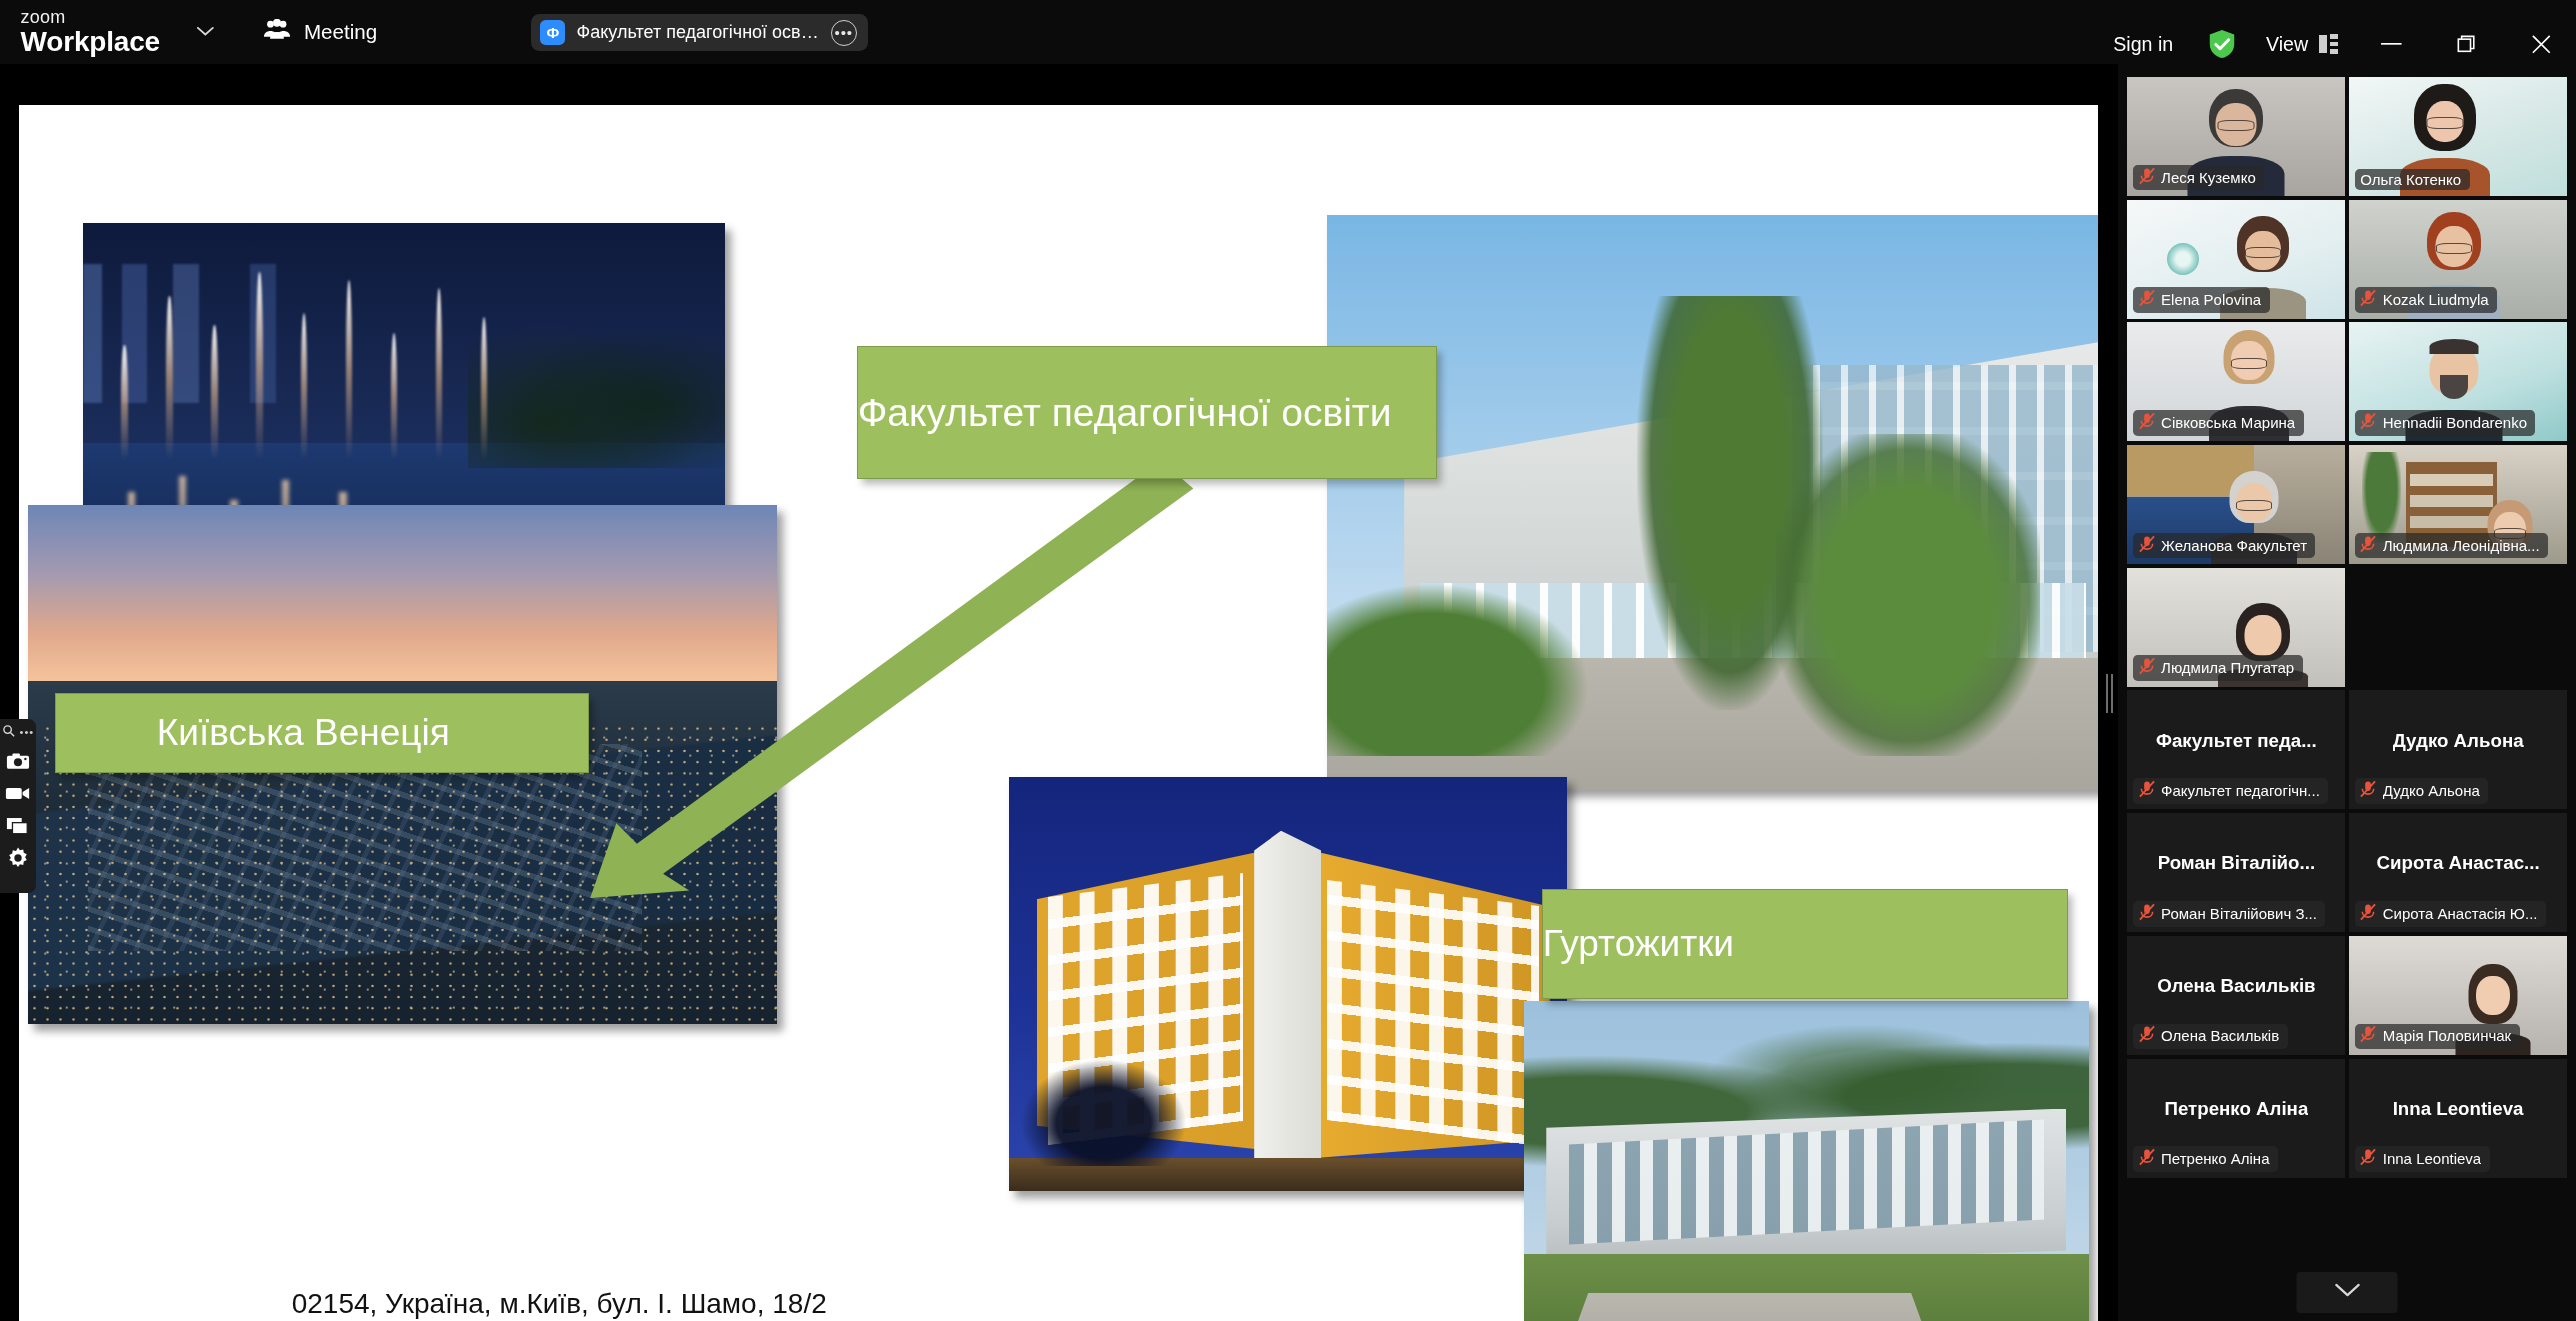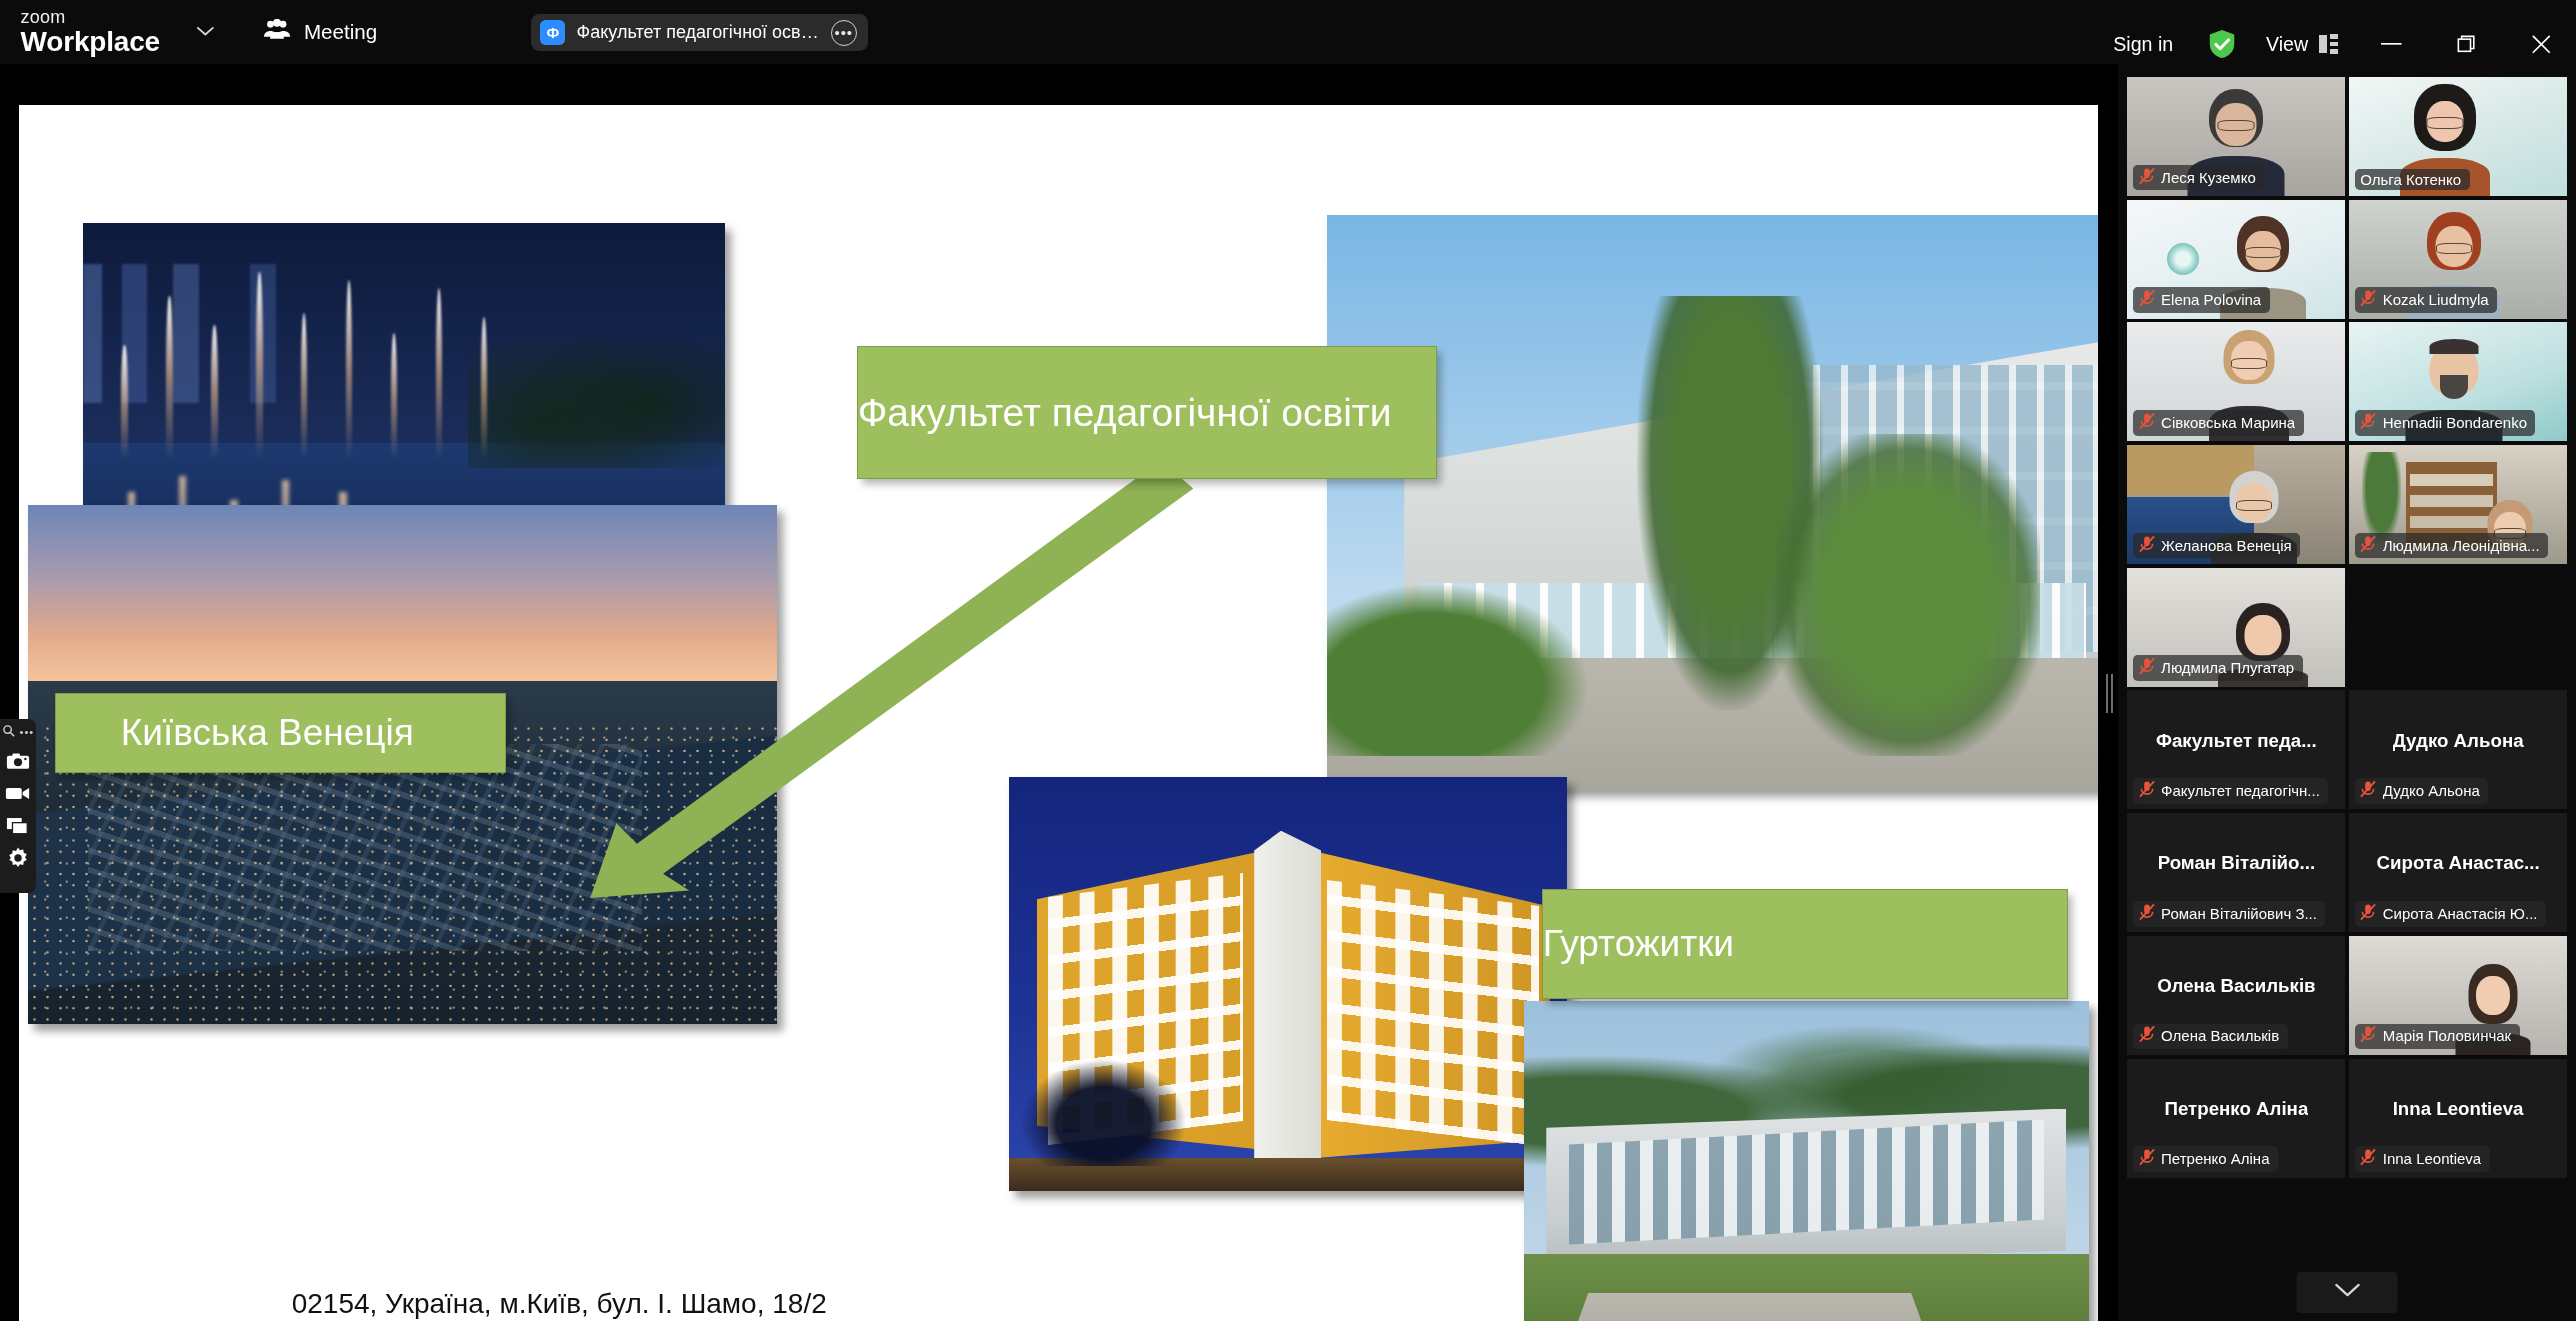--- a/index.html
+++ b/index.html
@@ -255,22 +255,22 @@
     color: #ffffff;
     display: flex; align-items: center;
     box-shadow: 4.7px 5.6px 7.5px rgba(0,0,0,.28);
   }
   .glabel span { display: block; width: 100%; }
   .g-faculty {
     left: 838px; top: 241px; width: 580px; height: 133px;
     font-size: 39px; justify-content: center;
   }
   .g-venice {
-    left: 36px; top: 588px; width: 451px; height: 80px;
-    font-size: 37px; padding-left: 65px;
+    left: 36px; top: 588px; width: 534px; height: 80px;
+    font-size: 37px; padding-left: 101px;
   }
   .g-dorm {
     left: 1523px; top: 784px; width: 526px; height: 110px;
     font-size: 37px; justify-content: center;
   }
 
   .arrow-svg { position: absolute; left: 487px; top: 346px; width: 692px; height: 449px; }
 
   
   .contact {
@@ -681,21 +681,21 @@
       <div style="position:absolute;left:58%;transform:translateX(-50%);bottom:0;width:86px;height:26%;border-radius:44% 44% 0 0;background:#2b2b30;"></div>
       <div class="specs" style="left:58%;top:46%;width:36px;height:11.2px;"></div>
       <div class="namebadge">
         <span class="mute-ico">
           <svg width="16" height="18" viewBox="0 0 17 19">
               <rect x="5.5" y="1.5" width="6" height="10" rx="3" fill="#e8533c"></rect>
               <path d="M2.5 9.2c0 3.4 2.7 5.7 6 5.7s6-2.3 6-5.7" stroke="#e8533c" stroke-width="1.7" fill="none"></path>
               <path d="M1 17.5 L16 1.5" stroke="#e8533c" stroke-width="2"></path>
             </svg>
         </span>
-        <span class="nm">Желанова Венеція</span>
+        <span class="nm">Желанова Факультет</span>
       </div>
     </div>
 
     <div class="tile">
       <div class="vfill vf-i"></div>
       <div style="position:absolute;left:6%;top:6%;width:18%;height:76%;background:radial-gradient(ellipse at 50% 40%,#4c7a3a 0 55%,transparent 75%);"></div>
       <div style="position:absolute;left:26%;top:14%;width:42%;height:72%;background:#8a6038;"></div>
       <div style="position:absolute;left:28%;top:24%;width:38%;height:10%;background:#d6ccb8;"></div>
       <div style="position:absolute;left:28%;top:42%;width:38%;height:10%;background:#cfc4af;"></div>
       <div style="position:absolute;left:28%;top:60%;width:38%;height:10%;background:#c7bca7;"></div>

